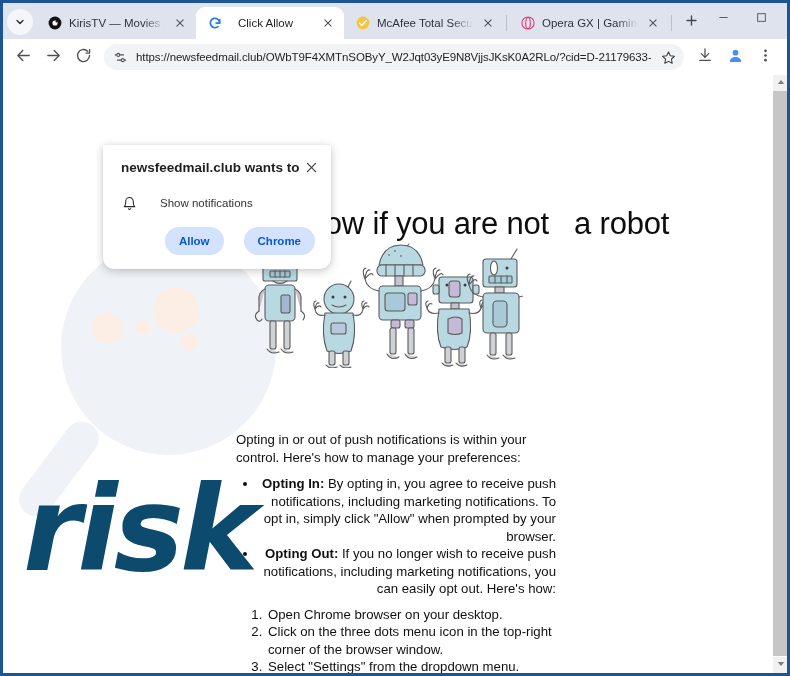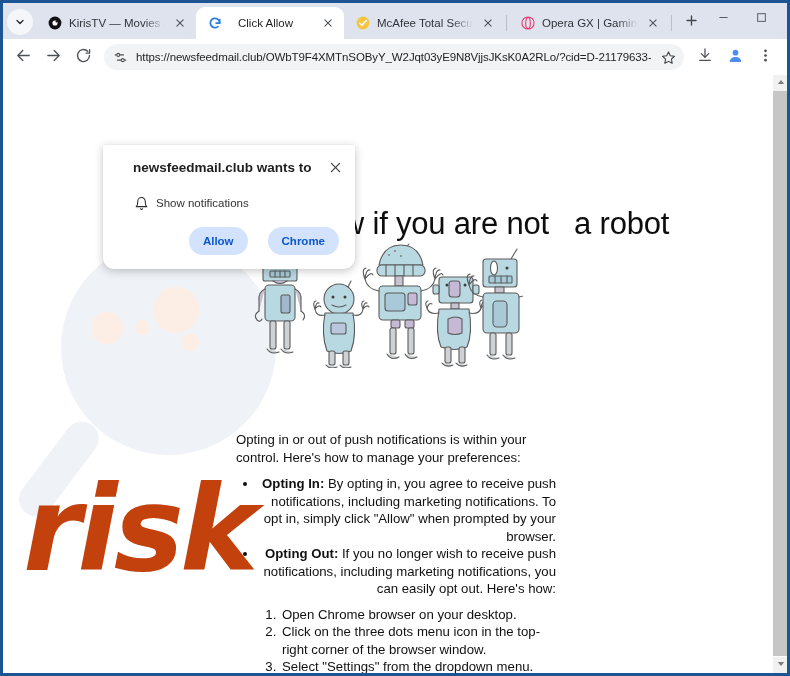--- a/index.html
+++ b/index.html
@@ -142,21 +142,21 @@
     border-radius: 17px;
     transform: rotate(37deg);
     transform-origin: top center;
   }
   .wm-dot { position:absolute; border-radius:50%; background:#fdeee5; }
   .wm-text {
     position: absolute; left: 20px; top: 395px;
     font-family: "DejaVu Sans", sans-serif;
     font-weight: 700; font-style: italic;
     font-size: 118px; line-height: 1;
-    color: #c2410c;
+    color: #0c4a6e;
     letter-spacing: -4px;
     white-space: nowrap;
   }
   .wm-pc {
     position: absolute; left: 255px; top: 215px;
     font-family: "DejaVu Sans", sans-serif;
     font-weight: 700; font-style: italic;
     font-size: 160px; line-height: 1;
     color: #f3f5f8;
     letter-spacing: -6px;
@@ -182,21 +182,21 @@
   .copy {
     position: absolute; left: 233px; top: 356px;
     width: 320px;
     font-size: 13.2px; line-height: 17.5px;
     color: #111111;
   }
   .copy p { margin-bottom: 9px; }
   .copy ul { list-style: disc; margin: 0 0 8px 22px; text-align: right; }
   .copy ul li { margin-bottom: 0px; padding-left: 2px; }
   .copy ol { list-style: decimal; margin: 0 0 0 30px; }
-  .copy ol li { margin-bottom: 0px; padding-left: 2px; margin-left: 14px; }
+  .copy ol li { margin-bottom: 0px; padding-left: 2px; }
   .copy b { font-weight: 700; }
 
   
   .scrollbar {
     width: 15px; flex: none;
     background: #ffffff;
     position: relative;
     border-left: 1px solid #ffffff;
   }
   .sb-arrow {
@@ -210,42 +210,42 @@
     position: absolute; top: 16px; left: 0;
     width: 15px; height: 565px;
     background: #c6c6c6;
   }
   .sb-bottom { position:absolute; bottom:0; left:0; }
 
   
   .permission {
     position: absolute;
     left: 100px; top: 70px;
-    width: 252px;
+    width: 228px;
     background: #ffffff;
     border-radius: 0 0 11px 11px;
     box-shadow: 0 2px 10px rgba(0,0,0,0.22), 0 0 1px rgba(0,0,0,0.18);
     z-index: 50;
-    padding: 14px 0 0 12px;
+    padding: 14px 0 0 0;
   }
   .perm-head {
     display: flex; align-items: flex-start;
     padding: 0 10px 0 18px;
   }
   .perm-title {
     font-size: 13.5px; font-weight: 700; color: #1f1f1f;
     flex: 1 1 auto; line-height: 18px;
   }
   .perm-close {
     width: 20px; height: 20px; flex: none;
     display: flex; align-items: center; justify-content: center;
     color: #3c4043;
   }
   .perm-row {
-    display: flex; align-items: center; gap: 7px;
+    display: flex; align-items: center; gap: 23px;
     padding: 16px 18px 0 18px;
   }
   .perm-row .bell { width: 16px; height: 16px; flex:none; display:flex; align-items:center; justify-content:center; color:#2b2b2b;}
   .perm-row .lbl { font-size: 11.5px; color: #333333; }
   .perm-actions {
     display: flex; justify-content: flex-end; gap: 20px;
     padding: 16px 16px 14px 16px;
   }
   .pbtn {
     min-width: 54px; height: 28px;

